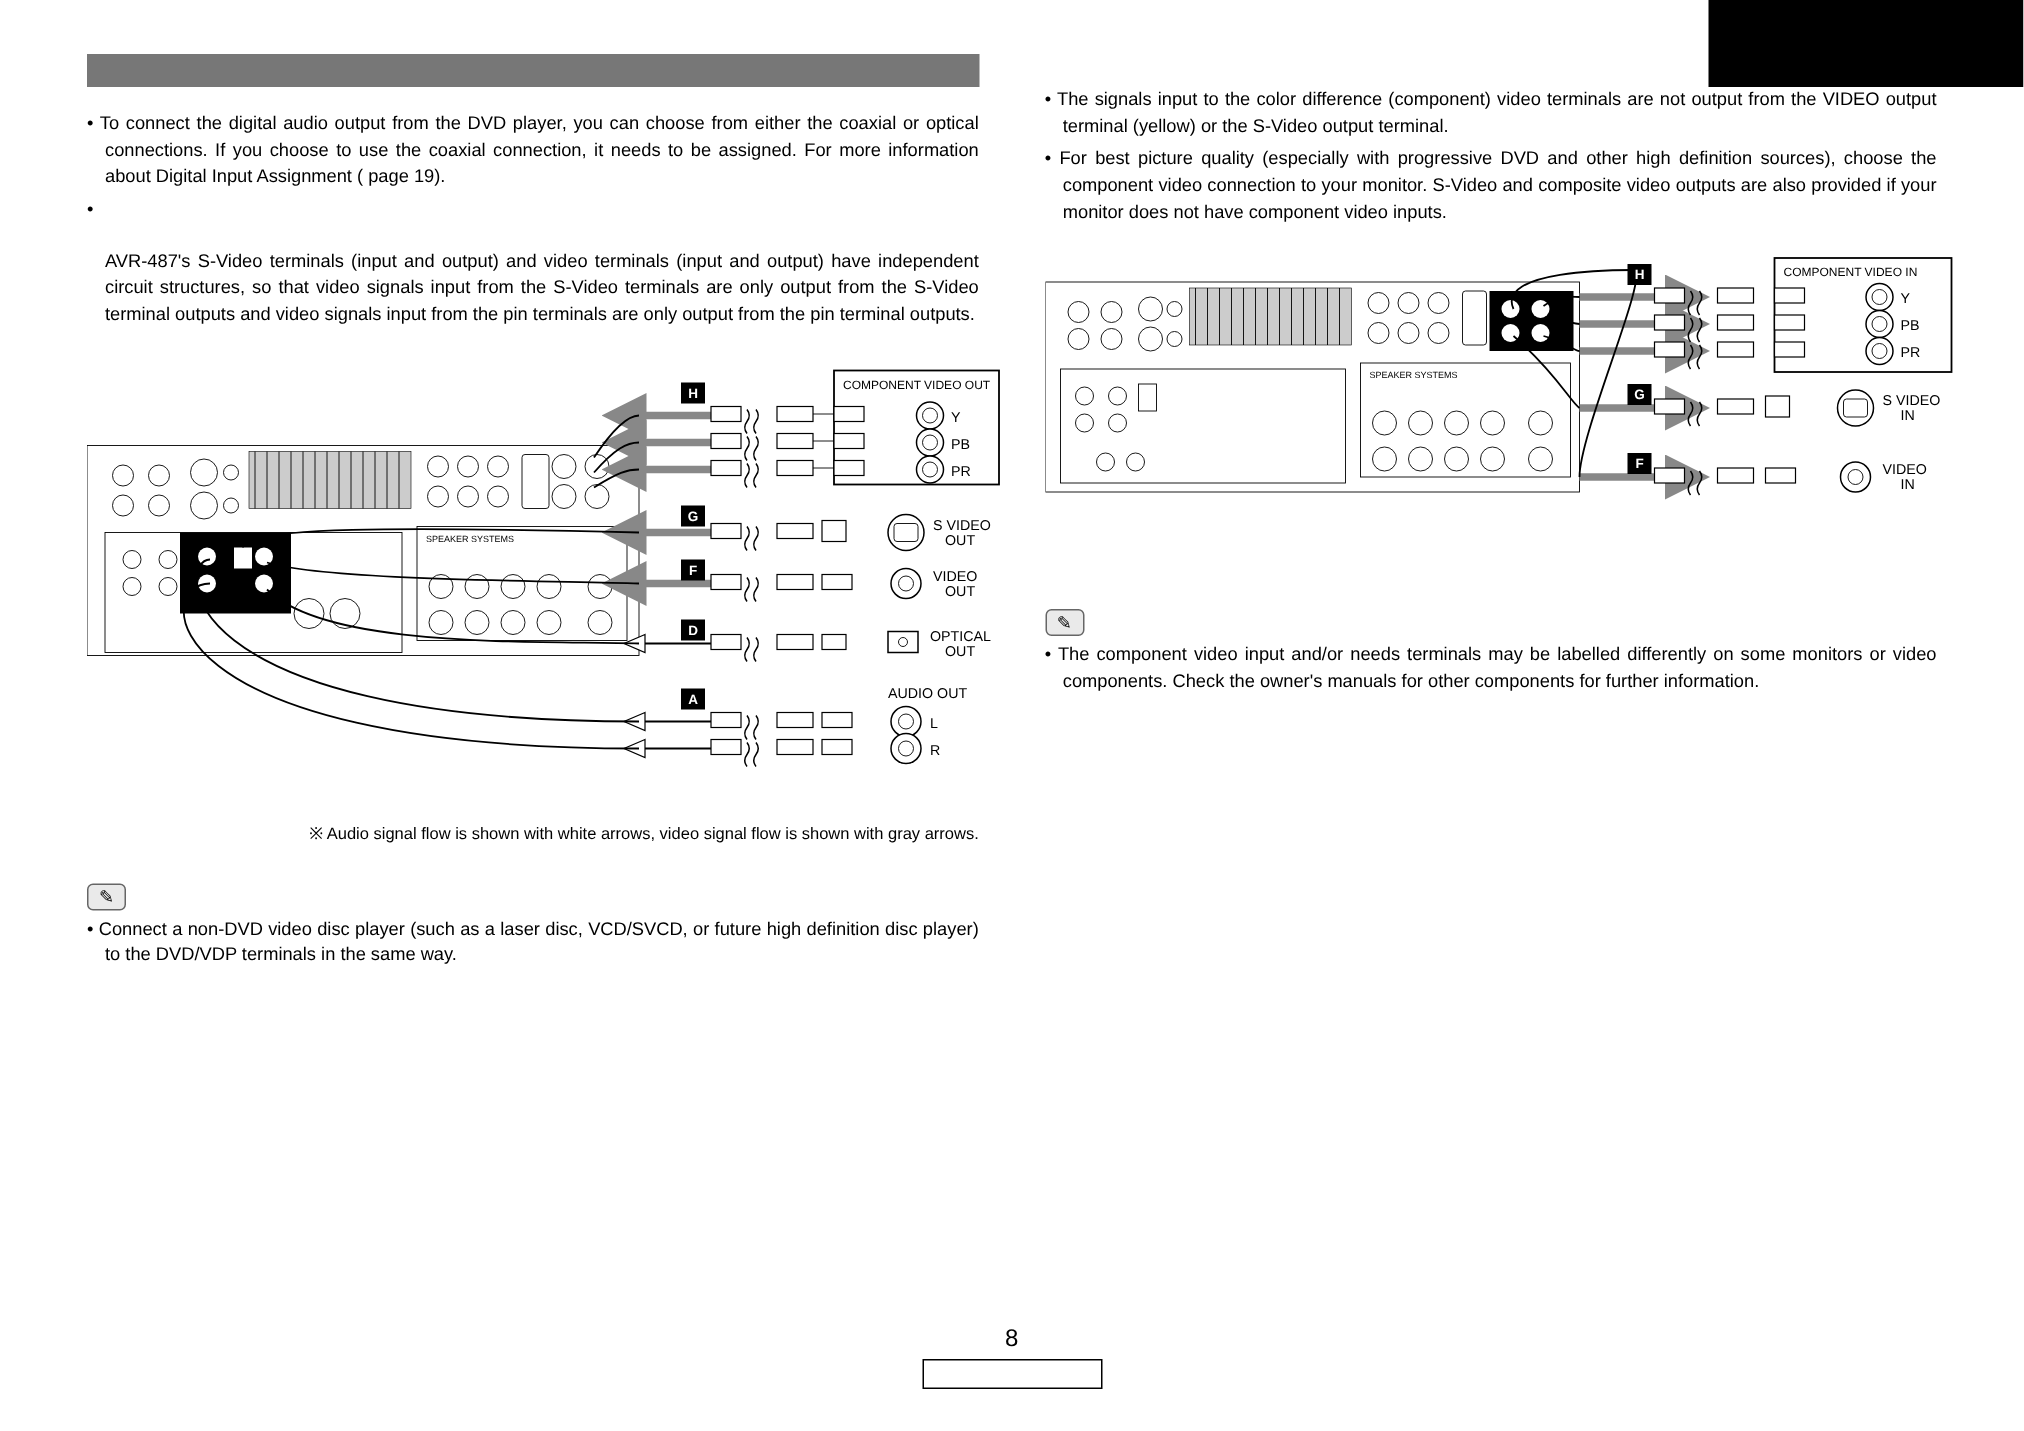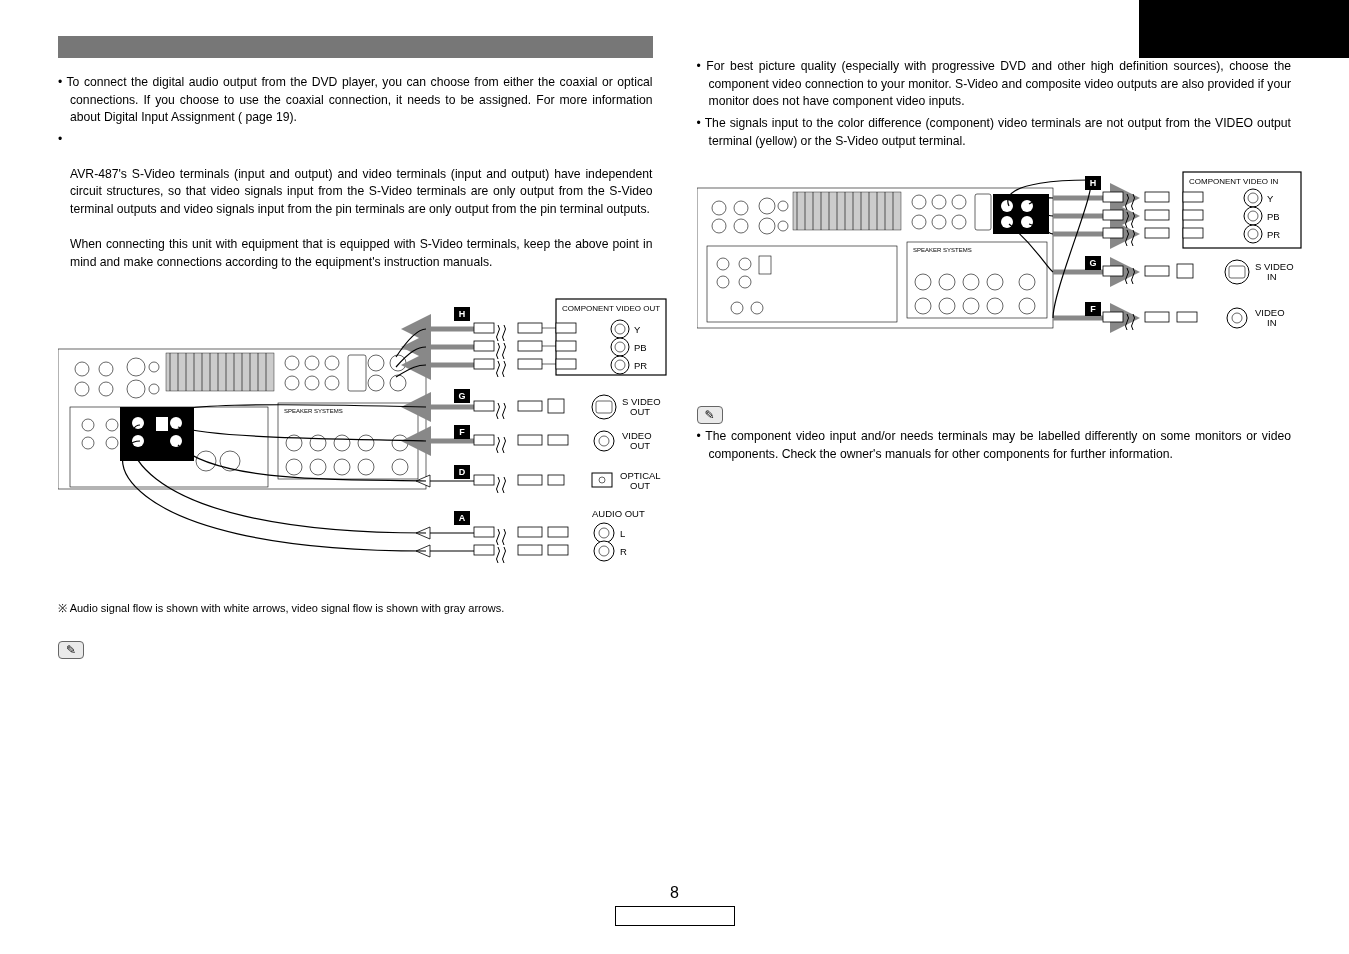--- a/index.html
+++ b/index.html
@@ -7,21 +7,21 @@
   .page { position: relative; width: 1349px; height: 954px; padding: 36px 58px 0 58px; }
   .black-tab { position: absolute; top: 0; right: 0; width: 210px; height: 58px; background: #000; }
   .cols { display: flex; gap: 44px; }
   .col { flex: 1; min-width: 0; font-size: 12.2px; line-height: 1.45; }
   .left-heading-bar { height: 22px; background: #777; margin-bottom: 16px; }
   .bullet-block { margin-bottom: 12px; }
   .bullet-block .li { padding-left: 12px; text-indent: -12px; margin-bottom: 4px; text-align: justify; }
   .bullet-block .li::before { content: "• "; }
   .sub { padding-left: 12px; text-align: justify; margin-bottom: 4px; margin-top: 17px; }
   .hand-icon { display: inline-block; width: 26px; height: 18px; border: 1px solid #666; border-radius: 4px; background: #eaeaea; text-align: center; line-height: 16px; font-size: 12px; margin: 6px 0 4px 0; }
-  .footnote { font-size: 11px; margin-top: 12px; padding-left: 12px; text-indent: -12px; }
+  .footnote { font-size: 11px; margin-top: 12px; padding-left: 12px; text-indent: -12px; text-align: right; }
   .pagefoot { position: absolute; bottom: 28px; left: 50%; transform: translateX(-50%); text-align: center; }
   .pagefoot .pn { font-size: 16px; }
   .pagefoot .box { width: 120px; height: 20px; border: 1px solid #000; margin: 4px auto 0; }
 
   
   .diagram { position: relative; border: 0; margin: 18px 0 12px 0; }
   .diagram svg { display:block; }
   .recv { fill: #fff; stroke: #000; stroke-width: 0.6; }
   .recv-grill { fill: #ccc; stroke: #000; stroke-width: 0.4; }
   .thin { stroke: #000; stroke-width: 0.6; fill: none; }
@@ -48,21 +48,20 @@
 
     <div class="col">
       <div class="left-heading-bar"></div>
 
       <div class="bullet-block">
         <div class="li">
           <span>To connect the digital audio output from the DVD player, you can choose from either the coaxial or optical connections. If you choose to use the coaxial connection, it needs to be assigned. For more information about Digital Input Assignment (      page 19).</span>
         </div>
         <div class="li"></div>
         <div class="sub">AVR-487's S-Video terminals (input and output) and video terminals (input and output) have independent circuit structures, so that video signals input from the S-Video terminals are only output from the S-Video terminal outputs and video signals input from the pin terminals are only output from the pin terminal outputs.</div>
-        <div class="sub">When connecting this unit with equipment that is equipped with S-Video terminals, keep the above point in mind and make connections according to the equipment's instruction manuals.</div>
       </div>
 
       
       <div class="diagram">
         <svg width="610" height="300" viewBox="0 0 610 300">
 
           <g>
             <rect class="recv" x="0" y="60" width="368" height="140"></rect>
             <rect class="recv-grill" x="108" y="64" width="108" height="38"></rect>
 
@@ -282,26 +281,29 @@
               <path d="M6,0 L0,3 L6,6 Z" fill="#888"></path>
             </marker>
           </defs>
         </svg>
       </div>
 
       <div class="footnote">※ Audio signal flow is shown with white arrows, video signal flow is shown with gray arrows.</div>
 
       <div style="height:18px"></div>
       <span class="hand-icon">✎</span>
+      <div class="bullet-block">
+        <div class="li">Connect a non-DVD video disc player (such as a laser disc, VCD/SVCD, or future high definition disc player) to the DVD/VDP terminals in the same way.</div>
+      </div>
     </div>
 
     <div class="col" style="padding-top:22px;">
       <div class="bullet-block">
+        <div class="li">The signals input to the color difference (component) video terminals are not output from the VIDEO output terminal (yellow) or the S-Video output terminal.</div>
         <div class="li">For best picture quality (especially with progressive DVD and other high definition sources), choose the component video connection to your monitor. S-Video and composite video outputs are also provided if your monitor does not have component video inputs.</div>
-        <div class="li">The signals input to the color difference (component) video terminals are not output from the VIDEO output terminal (yellow) or the S-Video output terminal.</div>
       </div>
 
       
       <div class="diagram">
         <svg width="610" height="220" viewBox="0 0 610 220">
 
           <g>
             <rect class="recv" x="0" y="20" width="356" height="140"></rect>
             <rect class="recv-grill" x="96" y="24" width="108" height="38"></rect>
             <g class="thin">

